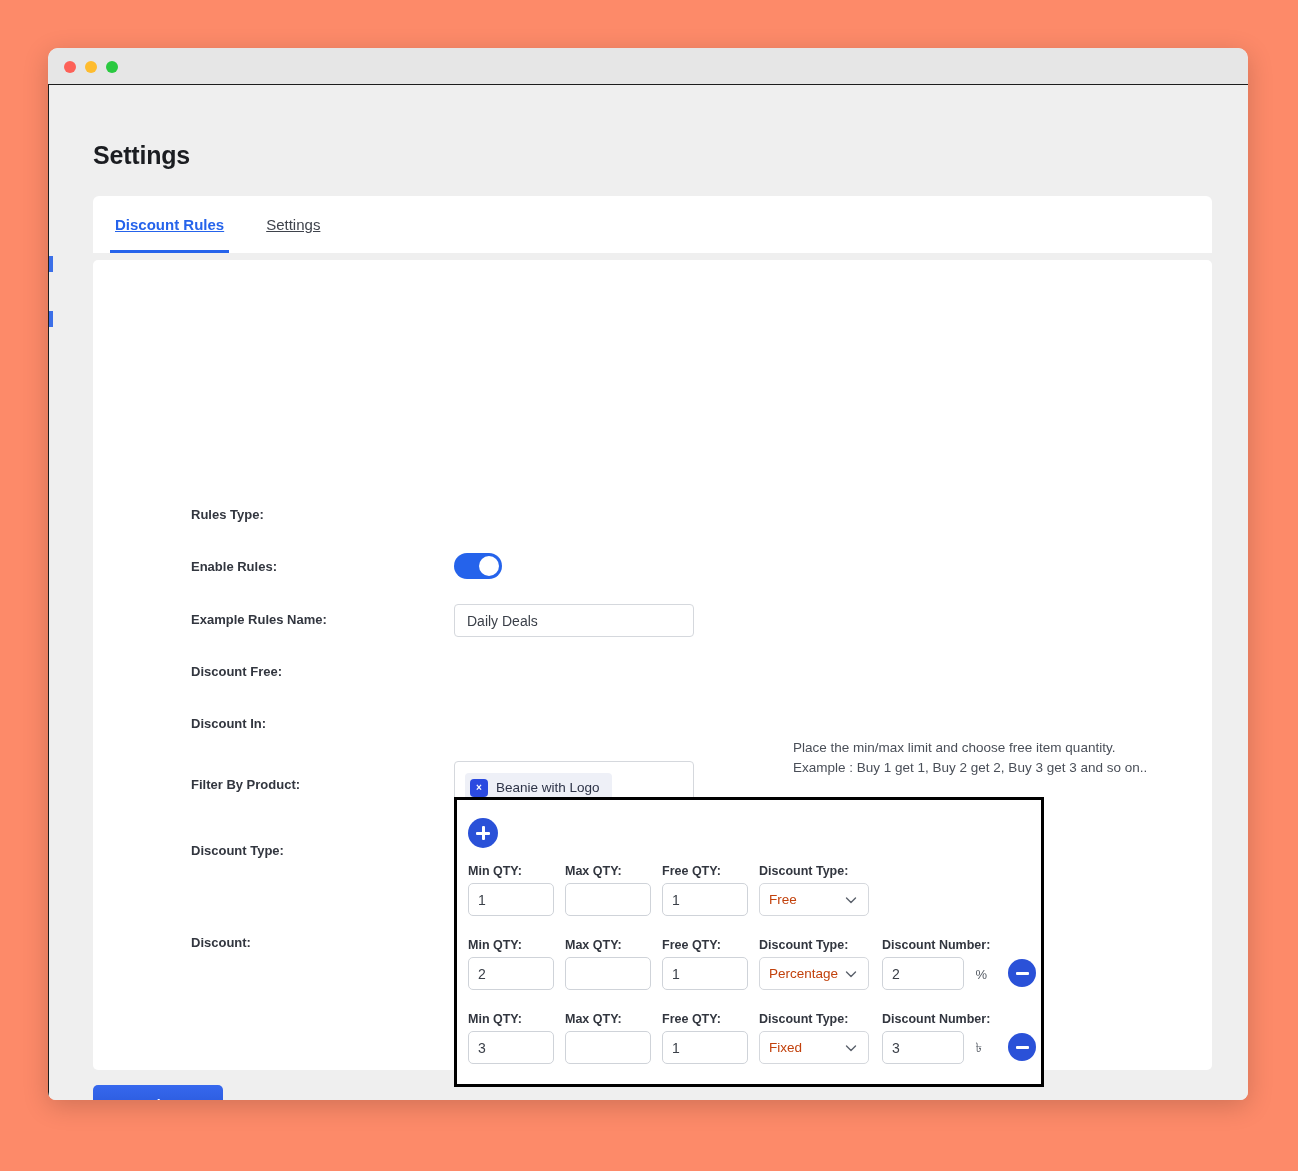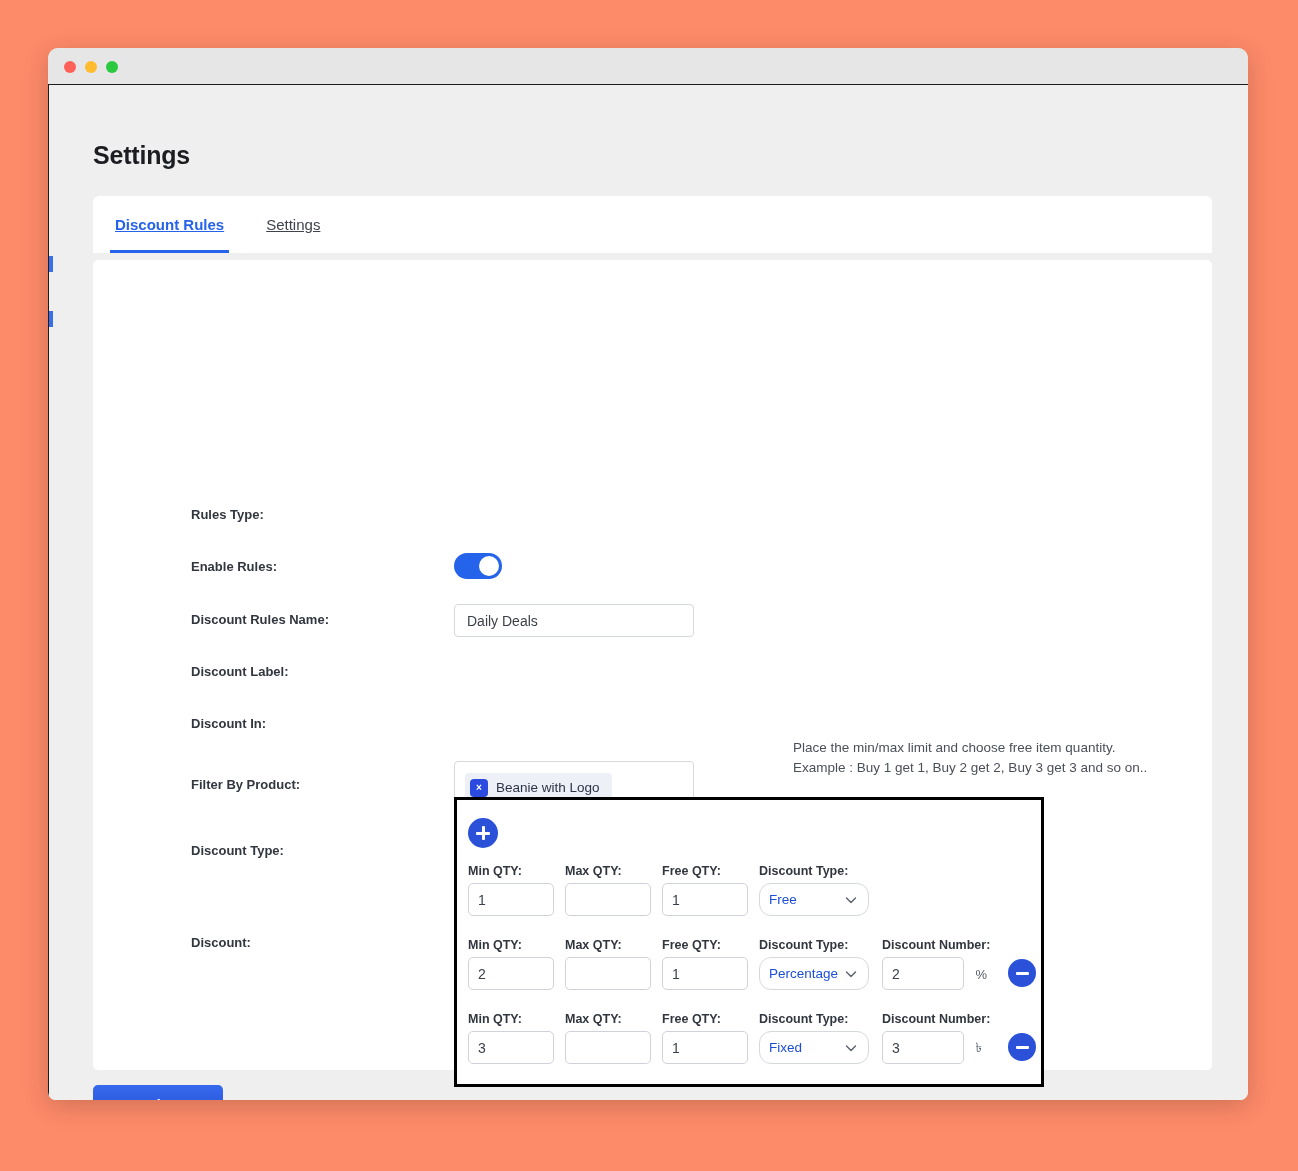--- a/index.html
+++ b/index.html
@@ -201,25 +201,25 @@
   }
   .qty-input {
     width: 86px; height: 33px;
     border: 1px solid #cfd3d9; border-radius: 5px;
     background: #fff; outline: none;
     font-family: "Liberation Sans", sans-serif;
     font-size: 14px; color: #3a3f48; padding: 0 9px;
   }
   .type-select {
     width: 110px; height: 33px;
-    border: 1px solid #d5d8dd; border-radius: 12px;
+    border: 1px solid #d5d8dd; border-radius: 5px;
     background: #fff; outline: none; cursor: pointer;
     appearance: none; -webkit-appearance: none;
     font-family: "Liberation Sans", sans-serif;
-    font-size: 13.5px; color: #1d4ed8;
+    font-size: 13.5px; color: #c2410c;
     padding: 0 12px 0 9px;
   }
   .num-input {
     width: 82px; height: 33px;
     border: 1px solid #cfd3d9; border-radius: 5px;
     background: #fff; outline: none;
     font-family: "Liberation Sans", sans-serif;
     font-size: 14px; color: #3a3f48; padding: 0 9px;
   }
   .unit {
@@ -286,26 +286,26 @@
 
       <div class="field-label" style="top:247px">Rules Type:</div>
 
       <div class="field-label" style="top:299px">Enable Rules:</div>
       <div class="control" style="top:293px">
         <button id="enable-rules-toggle">
           <span class="knob"></span>
         </button>
       </div>
 
-      <div class="field-label" style="top:352px">Discount Rules Name:</div>
+      <div class="field-label" style="top:352px">Example Rules Name:</div>
       <div class="control" style="top:344px">
         <input class="txt" type="text" value="Daily Deals" style="">
       </div>
 
-      <div class="field-label" style="top:404px">Discount Label:</div>
+      <div class="field-label" style="top:404px">Discount Free:</div>
 
       <div class="field-label" style="top:456px">Discount In:</div>
 
       <div class="field-label" style="top:517px">Filter By Product:</div>
       <div class="control" style="top:501px">
         <div id="filter-product-box">
           <span id="product-chip">
             <button id="chip-remove-button">×</button>
             <span id="chip-label">Beanie with Logo</span>
           </span>

